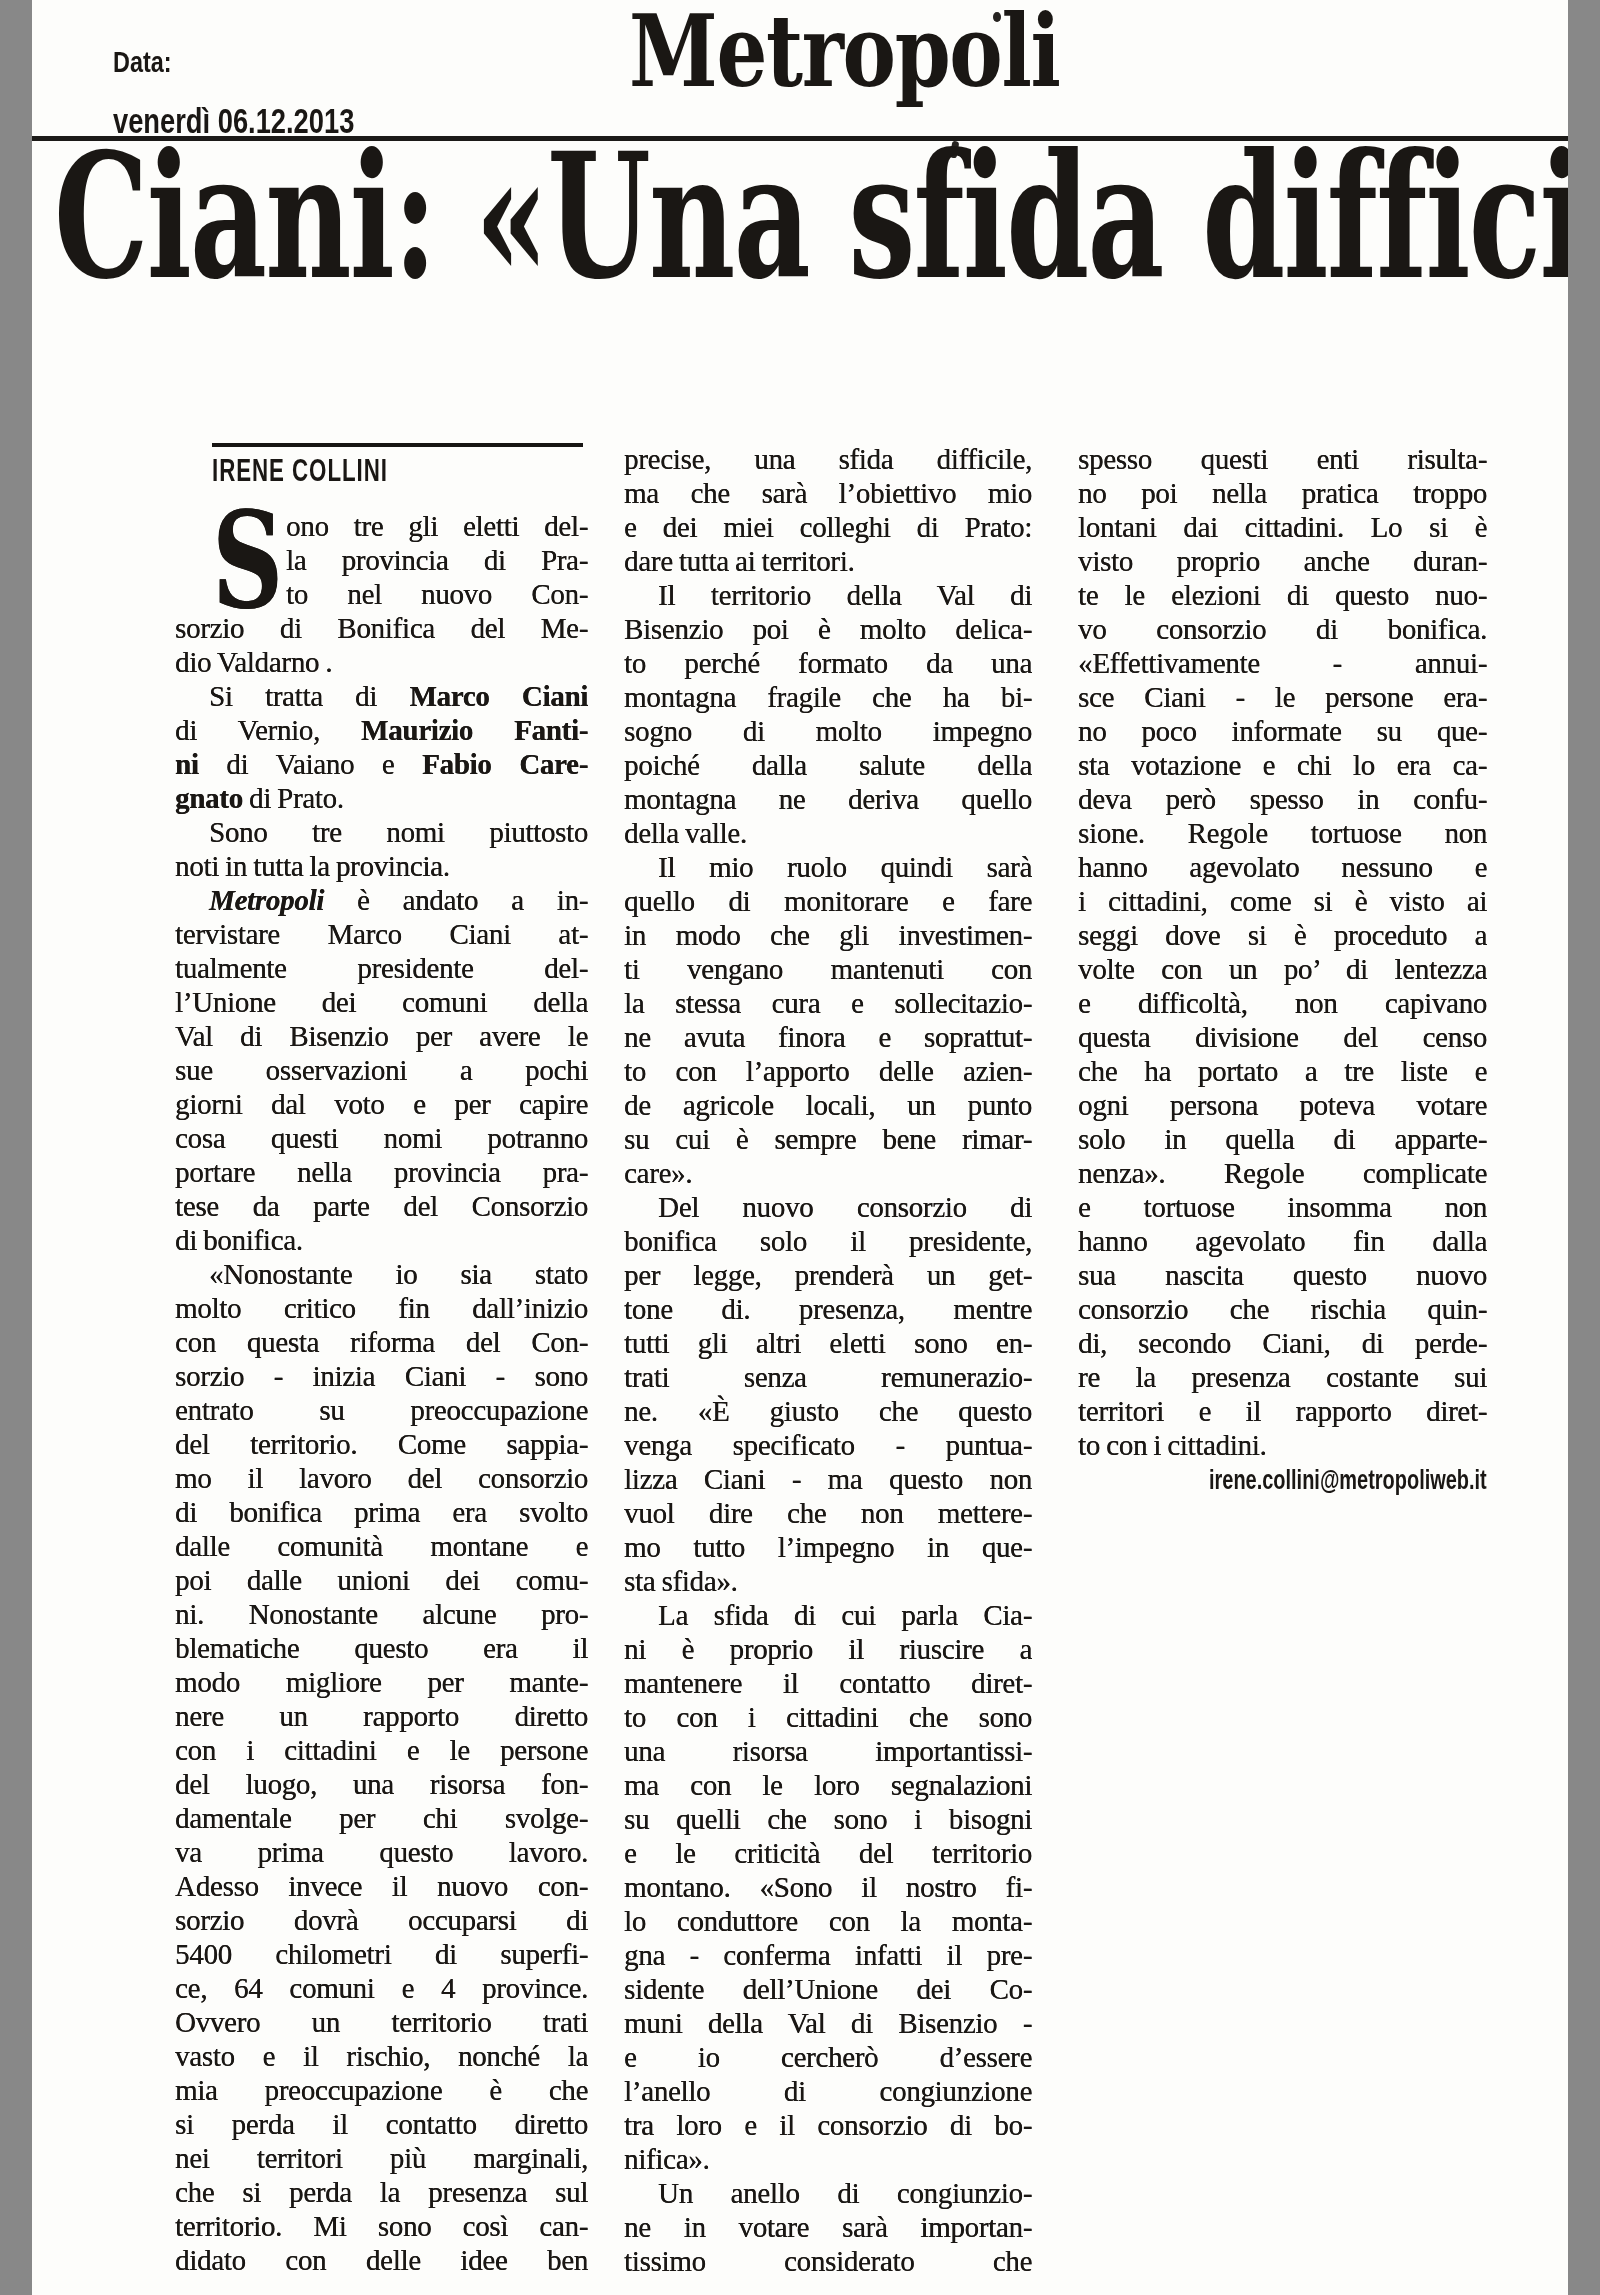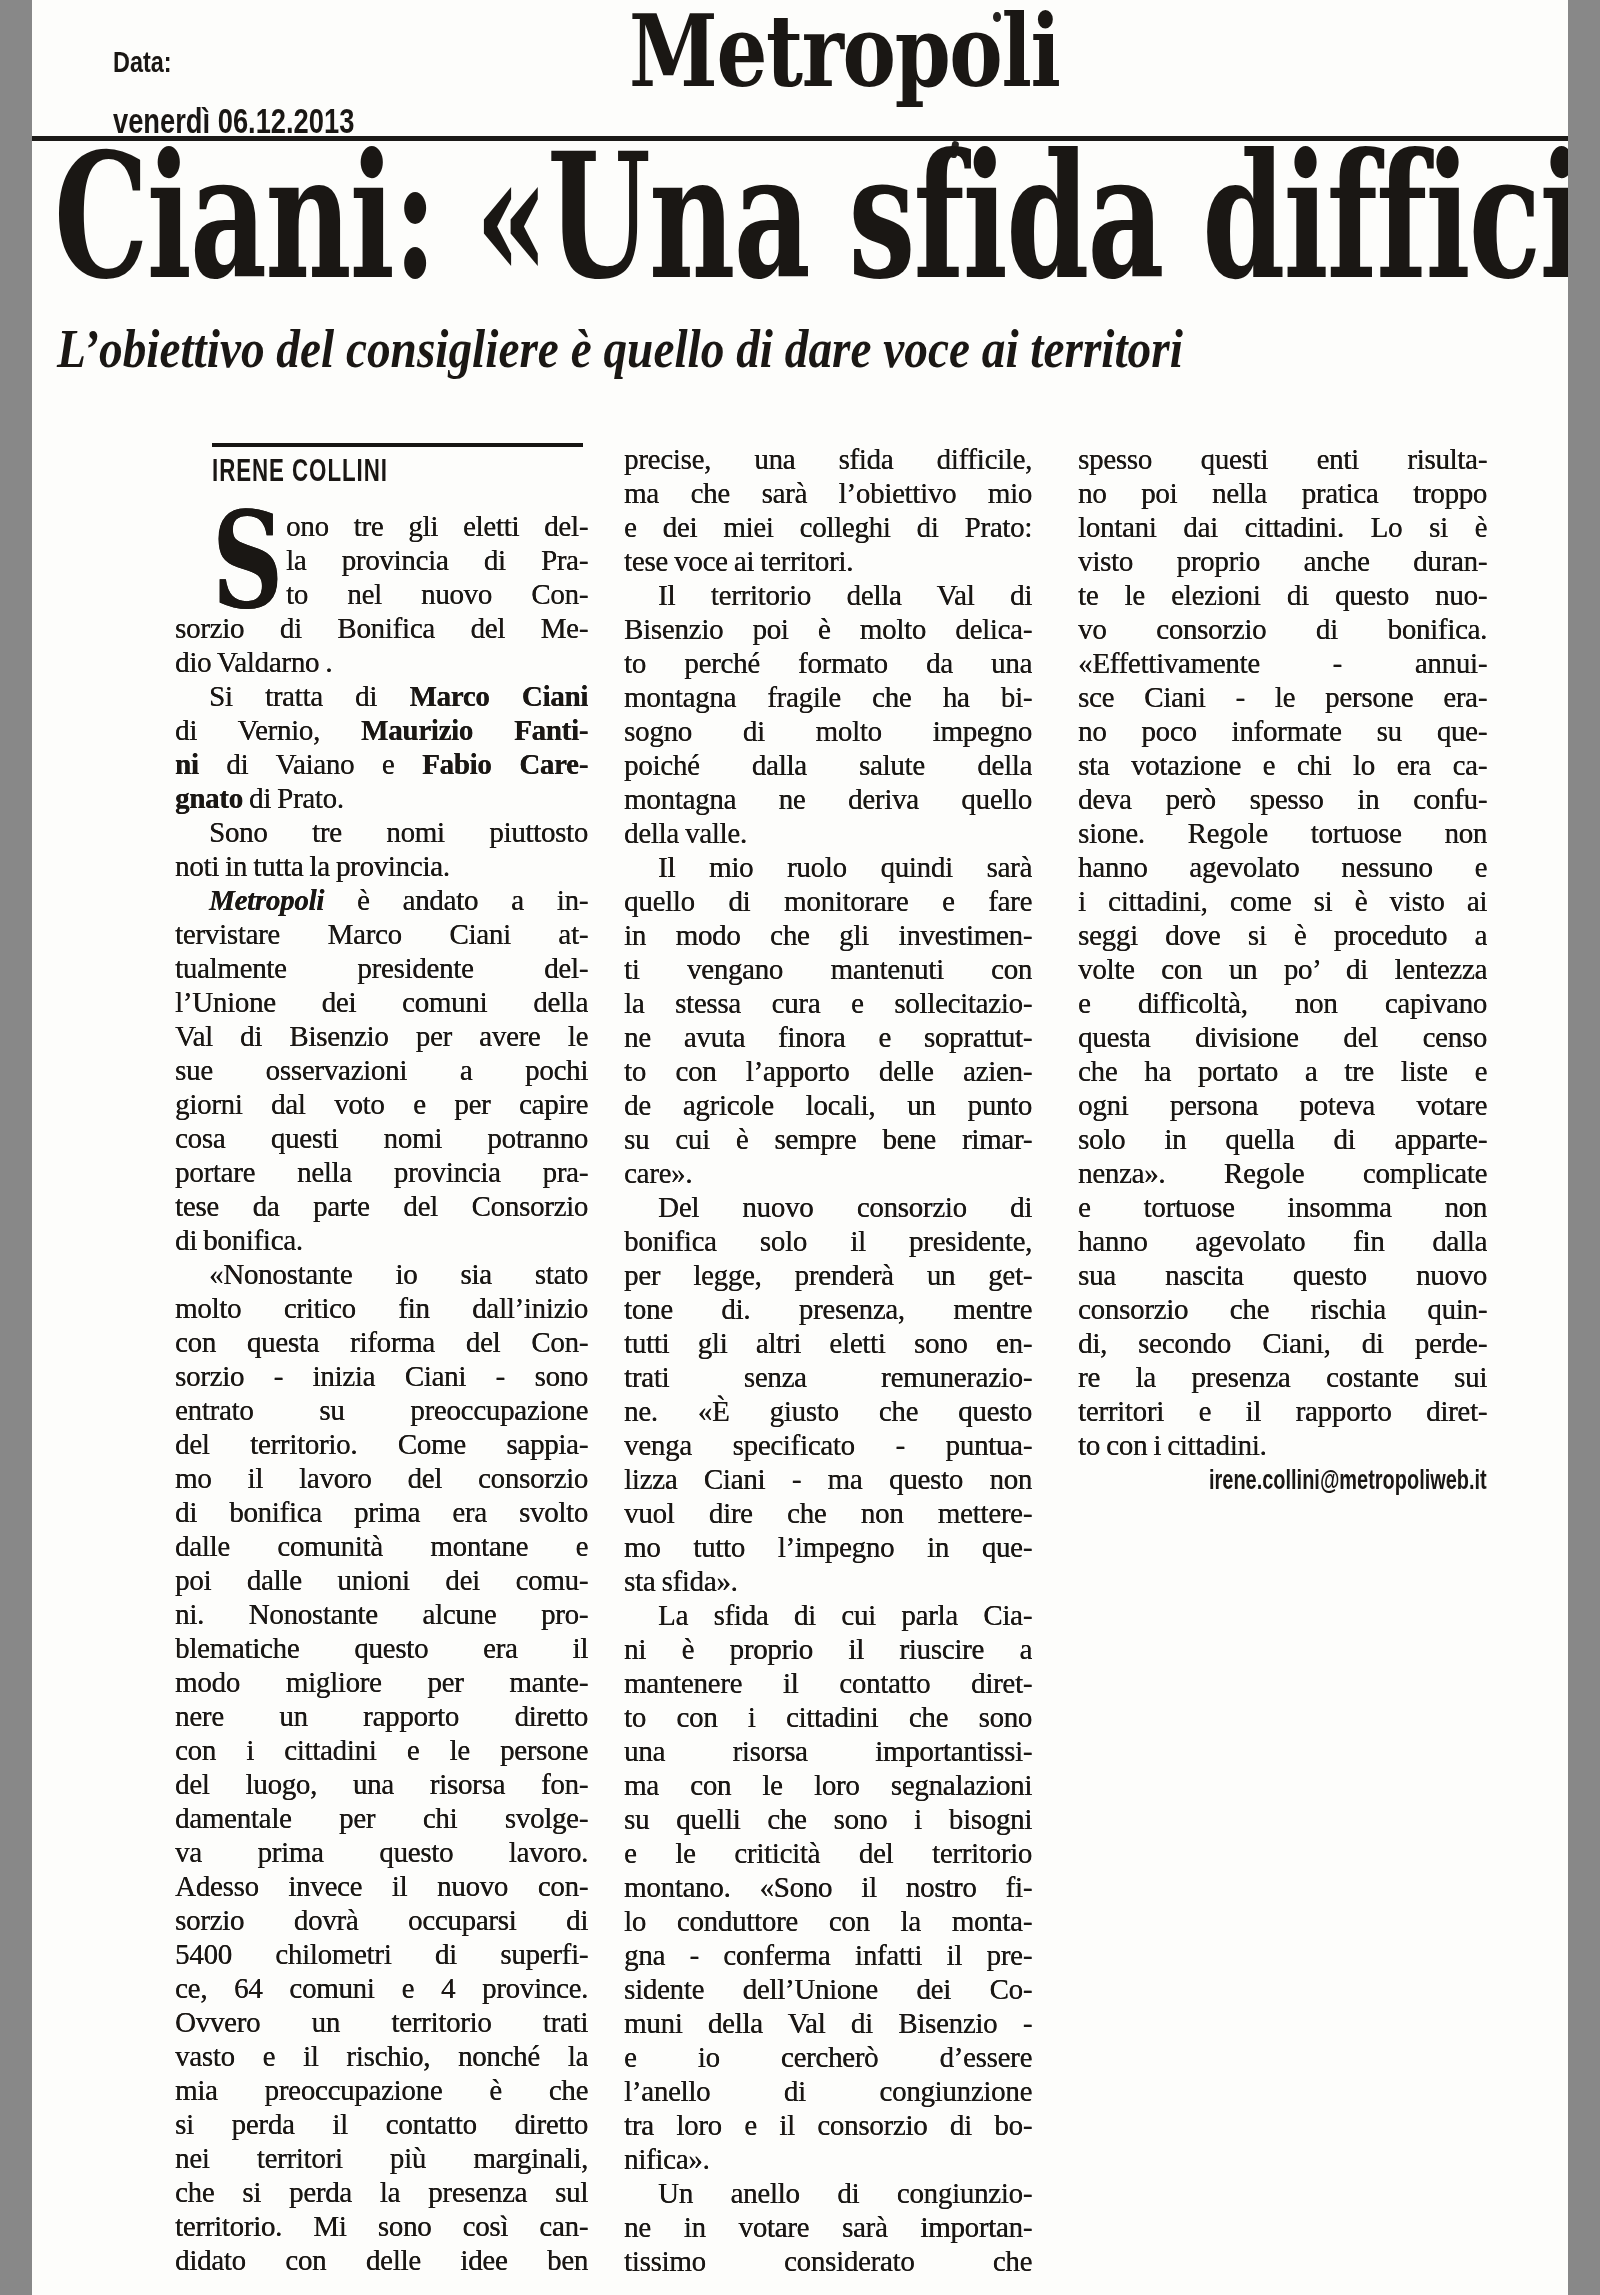--- a/index.html
+++ b/index.html
@@ -112,21 +112,20 @@
 <div class="page">
 
   <div class="date-label"><span>Data:</span></div>
   <div class="date-value"><span>venerdì 06.12.2013</span></div>
   <div class="masthead"><span>Metropoli</span></div>
   <div class="header-rule"></div>
   <div class="artifact a1"></div>
   <div class="artifact a2"></div>
 
   <h1 class="headline"><span>Ciani: «Una sfida difficile»</span></h1>
-  <h2 class="subheadline"><span>L’obiettivo del consigliere è quello di dare voce ai territori</span></h2>
 
   <div class="byline-rule"></div>
   <div class="byline"><span>IRENE COLLINI</span></div>
 
   <div class="col col1" id="col1">
     <div class="dropcap"><span>S</span></div>
   <div class="ln">ono tre gli eletti del-</div>
       <div class="ln">la provincia di Pra-</div>
       <div class="ln">to nel nuovo Con-</div>
       <div class="ln">sorzio di Bonifica del Me-</div>
@@ -176,21 +175,21 @@
       <div class="ln">si perda il contatto diretto</div>
       <div class="ln">nei territori più marginali,</div>
       <div class="ln">che si perda la presenza sul</div>
       <div class="ln">territorio. Mi sono così can-</div>
       <div class="ln">didato con delle idee ben</div>
     </div>
   <div class="col col2" id="col2">
       <div class="ln">precise, una sfida difficile,</div>
       <div class="ln">ma che sarà l’obiettivo mio</div>
       <div class="ln">e dei miei colleghi di Prato:</div>
-      <div class="ln end">tese voce ai territori.</div>
+      <div class="ln end">dare tutta ai territori.</div>
       <div class="ln ind">Il territorio della Val di</div>
       <div class="ln">Bisenzio poi è molto delica-</div>
       <div class="ln">to perché formato da una</div>
       <div class="ln">montagna fragile che ha bi-</div>
       <div class="ln">sogno di molto impegno</div>
       <div class="ln">poiché dalla salute della</div>
       <div class="ln">montagna ne deriva quello</div>
       <div class="ln end">della valle.</div>
       <div class="ln ind">Il mio ruolo quindi sarà</div>
       <div class="ln">quello di monitorare e fare</div>

